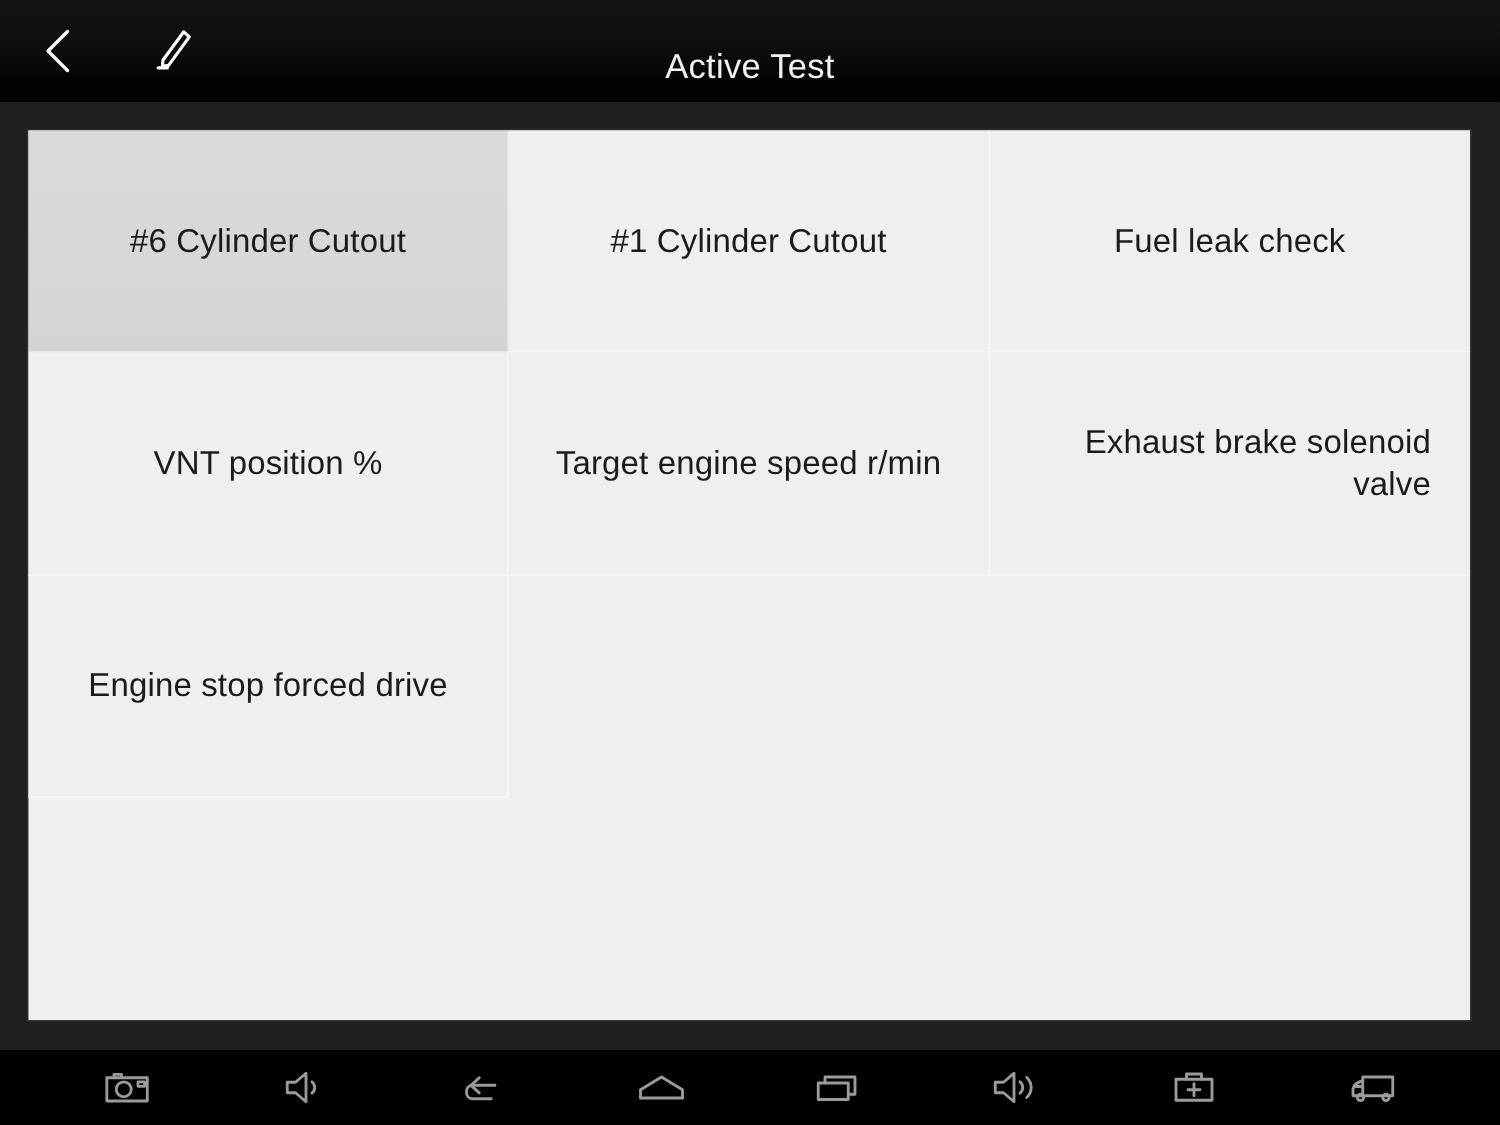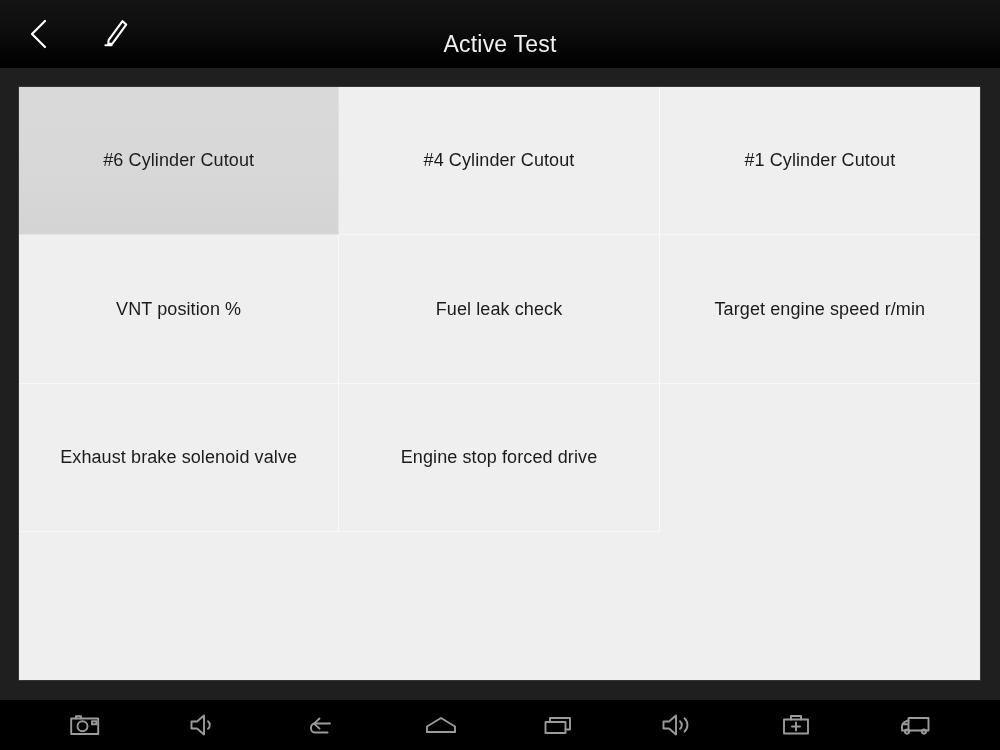--- a/index.html
+++ b/index.html
@@ -71,23 +71,23 @@
     grid-template-rows: repeat(4, 1fr);
     gap: 0;
     box-shadow: 0 0 0 1px rgba(255,255,255,0.10);
   }
   .cell {
     position: relative;
     background: #efefef;
     display: flex;
     align-items: center;
     justify-content: center;
-    text-align: left;
+    text-align: right;
     color: #1b1b1b;
-    font-size: 18px;
+    font-size: 22px;
     letter-spacing: 0.1px;
     cursor: pointer;
     border-right: 1px solid #fafafa;
     border-bottom: 1px solid #f7f7f7;
     padding: 6px 26px;
     user-select: none;
   }
   .cell:nth-child(3n) { border-right: none; }
   .cell:nth-child(n+10) { border-bottom: none; font-weight: bold; }
   .cell.selected {
@@ -147,33 +147,30 @@
     </div>
     <div class="title-text">Active Test</div>
   </div>
 
   <div class="content-frame">
     <div class="grid">
 
       <div class="cell selected">
         <span class="cell-label">#6 Cylinder Cutout</span>
       </div>
-      <div class="cell">
-        <span class="cell-label">#4 Cylinder Cutout</span>
-      </div>
 
       <div class="cell">
         <span class="cell-label">#1 Cylinder Cutout</span>
       </div>
 
       <div class="cell">
+        <span class="cell-label">Fuel leak check</span>
+      </div>
+      <div class="cell">
         <span class="cell-label">VNT position %</span>
-      </div>
-      <div class="cell">
-        <span class="cell-label">Fuel leak check</span>
       </div>
 
       <div class="cell">
         <span class="cell-label">Target engine speed r/min</span>
       </div>
       <div class="cell">
         <span class="cell-label">Exhaust brake solenoid valve</span>
       </div>
       <div class="cell">
         <span class="cell-label">Engine stop forced drive</span>

